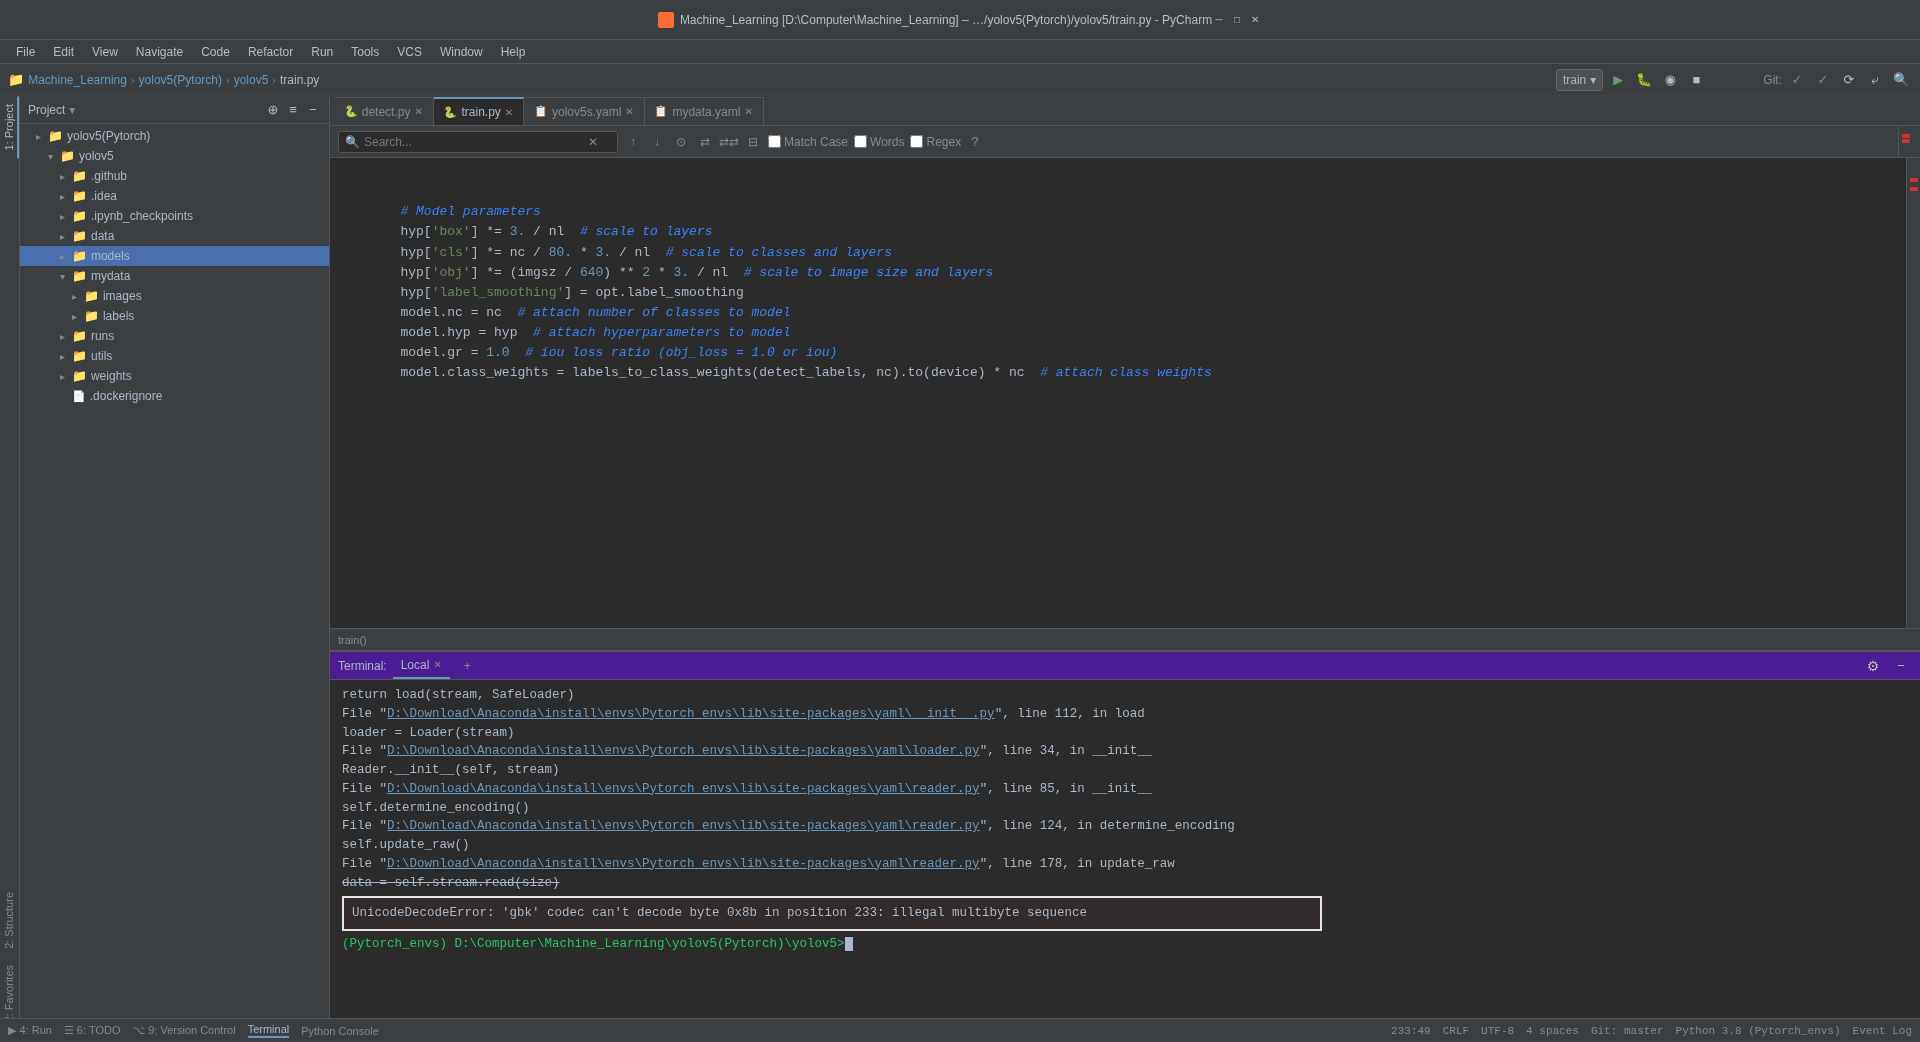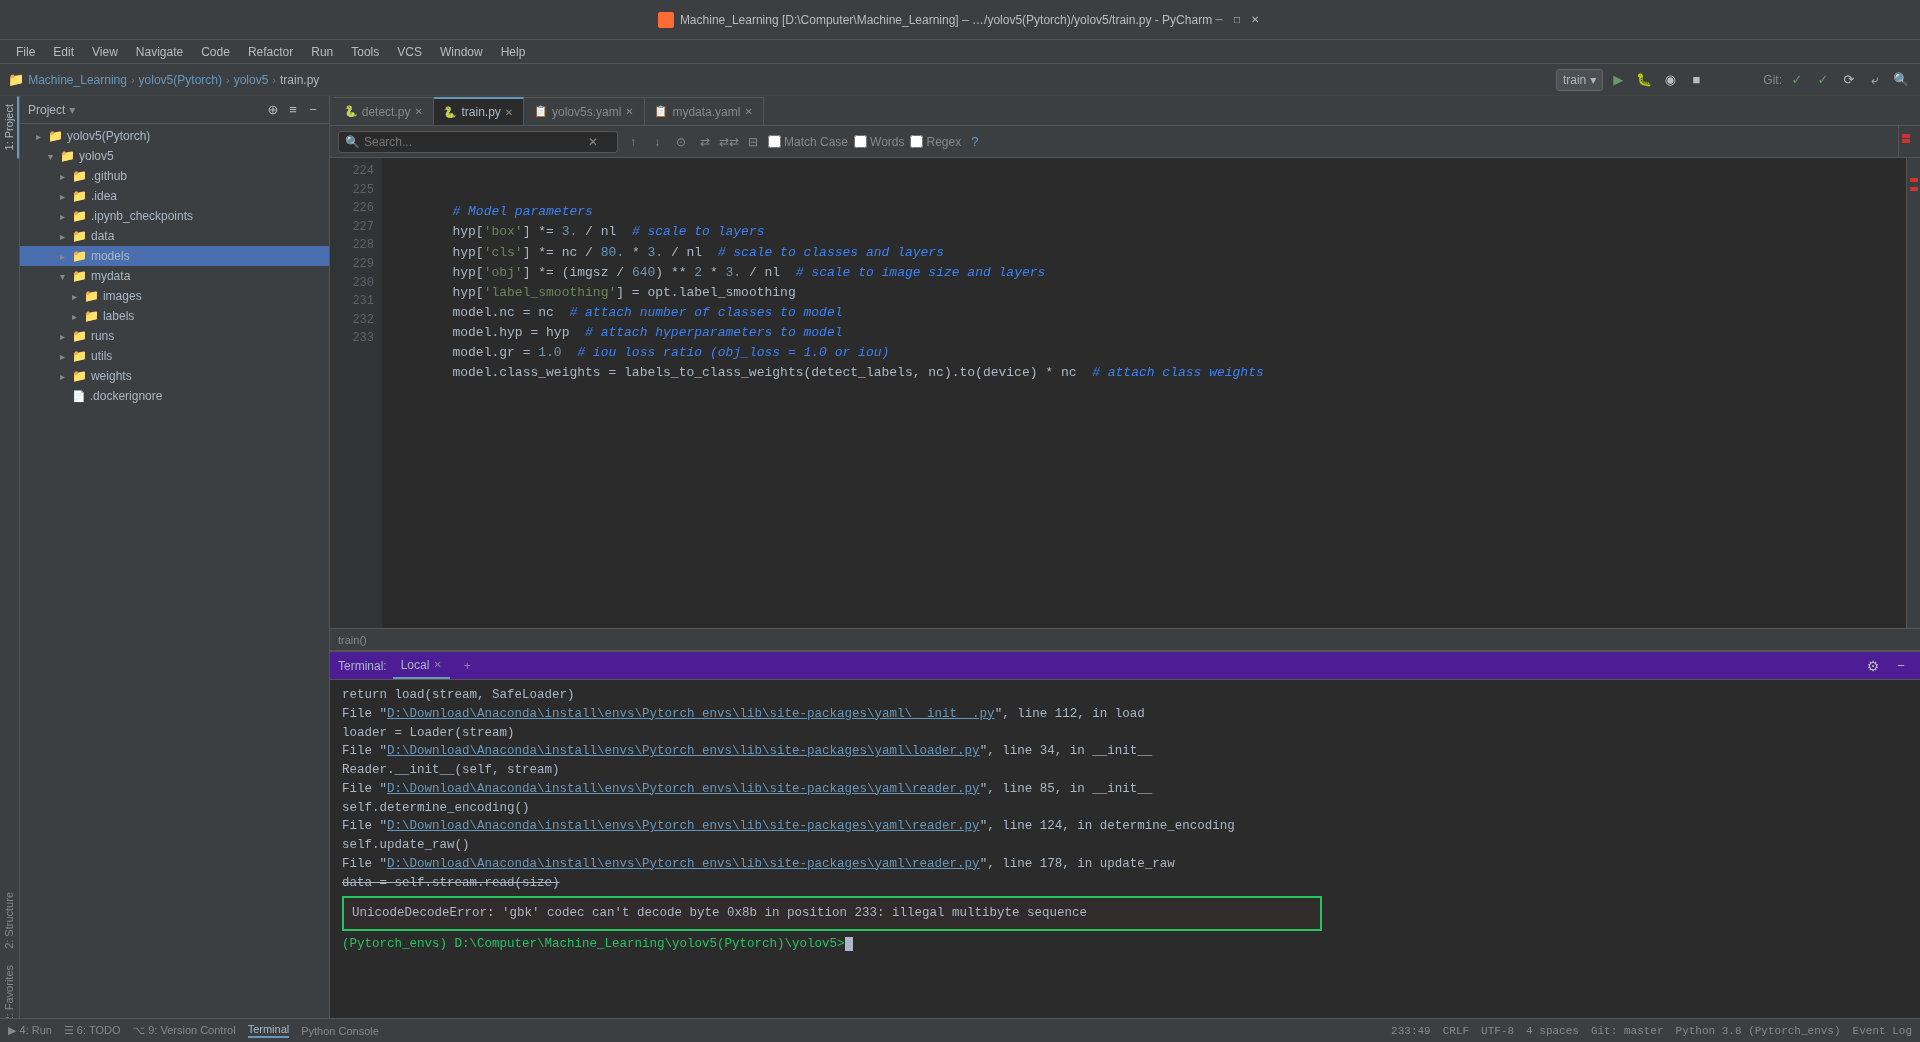--- a/index.html
+++ b/index.html
@@ -574,32 +574,20 @@
       </label>
       <span style="color:#6897bb;margin-left:4px;font-size:13px;cursor:pointer;">?</span>
       <div style="flex:1;"></div>
       <div style="width:14px;background:#3c3f41;border-left:1px solid #555;align-self:stretch;">
         <div class="gutter-mark" style="margin-top:8px;"></div>
         <div class="gutter-mark"></div>
       </div>
     </div>
 
     <div id="code-editor">
-      <div id="line-numbers">
-        <div>224</div>
-        <div>225</div>
-        <div>226</div>
-        <div>227</div>
-        <div>228</div>
-        <div>229</div>
-        <div>230</div>
-        <div>231</div>
-        <div>232</div>
-        <div>233</div>
-      </div>
       <div id="code-content">
 <span></span>
 <span>        <span class="comment"># Model parameters</span></span>
 <span>        <span style="color:#a9b7c6;">hyp[</span><span class="str">'box'</span><span style="color:#a9b7c6;">] *= </span><span class="num">3.</span><span style="color:#a9b7c6;"> / nl  </span><span class="comment"># scale to layers</span></span>
 <span>        <span style="color:#a9b7c6;">hyp[</span><span class="str">'cls'</span><span style="color:#a9b7c6;">] *= nc / </span><span class="num">80.</span><span style="color:#a9b7c6;"> * </span><span class="num">3.</span><span style="color:#a9b7c6;"> / nl  </span><span class="comment"># scale to classes and layers</span></span>
 <span>        <span style="color:#a9b7c6;">hyp[</span><span class="str">'obj'</span><span style="color:#a9b7c6;">] *= (imgsz / </span><span class="num">640</span><span style="color:#a9b7c6;">) ** </span><span class="num">2</span><span style="color:#a9b7c6;"> * </span><span class="num">3.</span><span style="color:#a9b7c6;"> / nl  </span><span class="comment"># scale to image size and layers</span></span>
 <span>        <span style="color:#a9b7c6;">hyp[</span><span class="str">'label_smoothing'</span><span style="color:#a9b7c6;">] = opt.label_smoothing</span></span>
 <span>        <span style="color:#a9b7c6;">model.nc = nc  </span><span class="comment"># attach number of classes to model</span></span>
 <span>        <span style="color:#a9b7c6;">model.hyp = hyp  </span><span class="comment"># attach hyperparameters to model</span></span>
 <span>        <span style="color:#a9b7c6;">model.gr = </span><span class="num">1.0</span><span style="color:#a9b7c6;">  </span><span class="comment"># iou loss ratio (obj_loss = 1.0 or iou)</span></span>
@@ -637,21 +625,21 @@
         <div>    loader = Loader(stream)</div>
         <div>File "<span class="term-link">D:\Download\Anaconda\install\envs\Pytorch_envs\lib\site-packages\yaml\loader.py</span>", line 34, in __init__</div>
         <div>    Reader.__init__(self, stream)</div>
         <div>File "<span class="term-link">D:\Download\Anaconda\install\envs\Pytorch_envs\lib\site-packages\yaml\reader.py</span>", line 85, in __init__</div>
         <div>    self.determine_encoding()</div>
         <div>File "<span class="term-link">D:\Download\Anaconda\install\envs\Pytorch_envs\lib\site-packages\yaml\reader.py</span>", line 124, in determine_encoding</div>
         <div>    self.update_raw()</div>
         <div>File "<span class="term-link">D:\Download\Anaconda\install\envs\Pytorch_envs\lib\site-packages\yaml\reader.py</span>", line 178, in update_raw</div>
         <div>    <span class="term-strikethrough">data = self.stream.read(size)</span></div>
         <div>
-          <span class="term-error-box" style="display:block; border: 2px solid #22c55e; padding: 6px 8px; max-width: 980px; background: rgba(200,50,50,0.04);">UnicodeDecodeError: 'gbk' codec can't decode byte 0x8b in position 233: illegal multibyte sequence</span>
+          <span class="term-error-box" style="display:block; border: 2px solid #e5e5e5; padding: 6px 8px; max-width: 980px; background: rgba(200,50,50,0.04);">UnicodeDecodeError: 'gbk' codec can't decode byte 0x8b in position 233: illegal multibyte sequence</span>
         </div>
         <div>
           <span class="term-prompt">(Pytorch_envs) D:\Computer\Machine_Learning\yolov5(Pytorch)\yolov5&gt;</span><span style="display:inline-block;width:8px;height:14px;background:#a9b7c6;vertical-align:middle;"></span>
         </div>
       </div>
     </div>
   </div>
 </div>
 
 <div id="status-bar">

